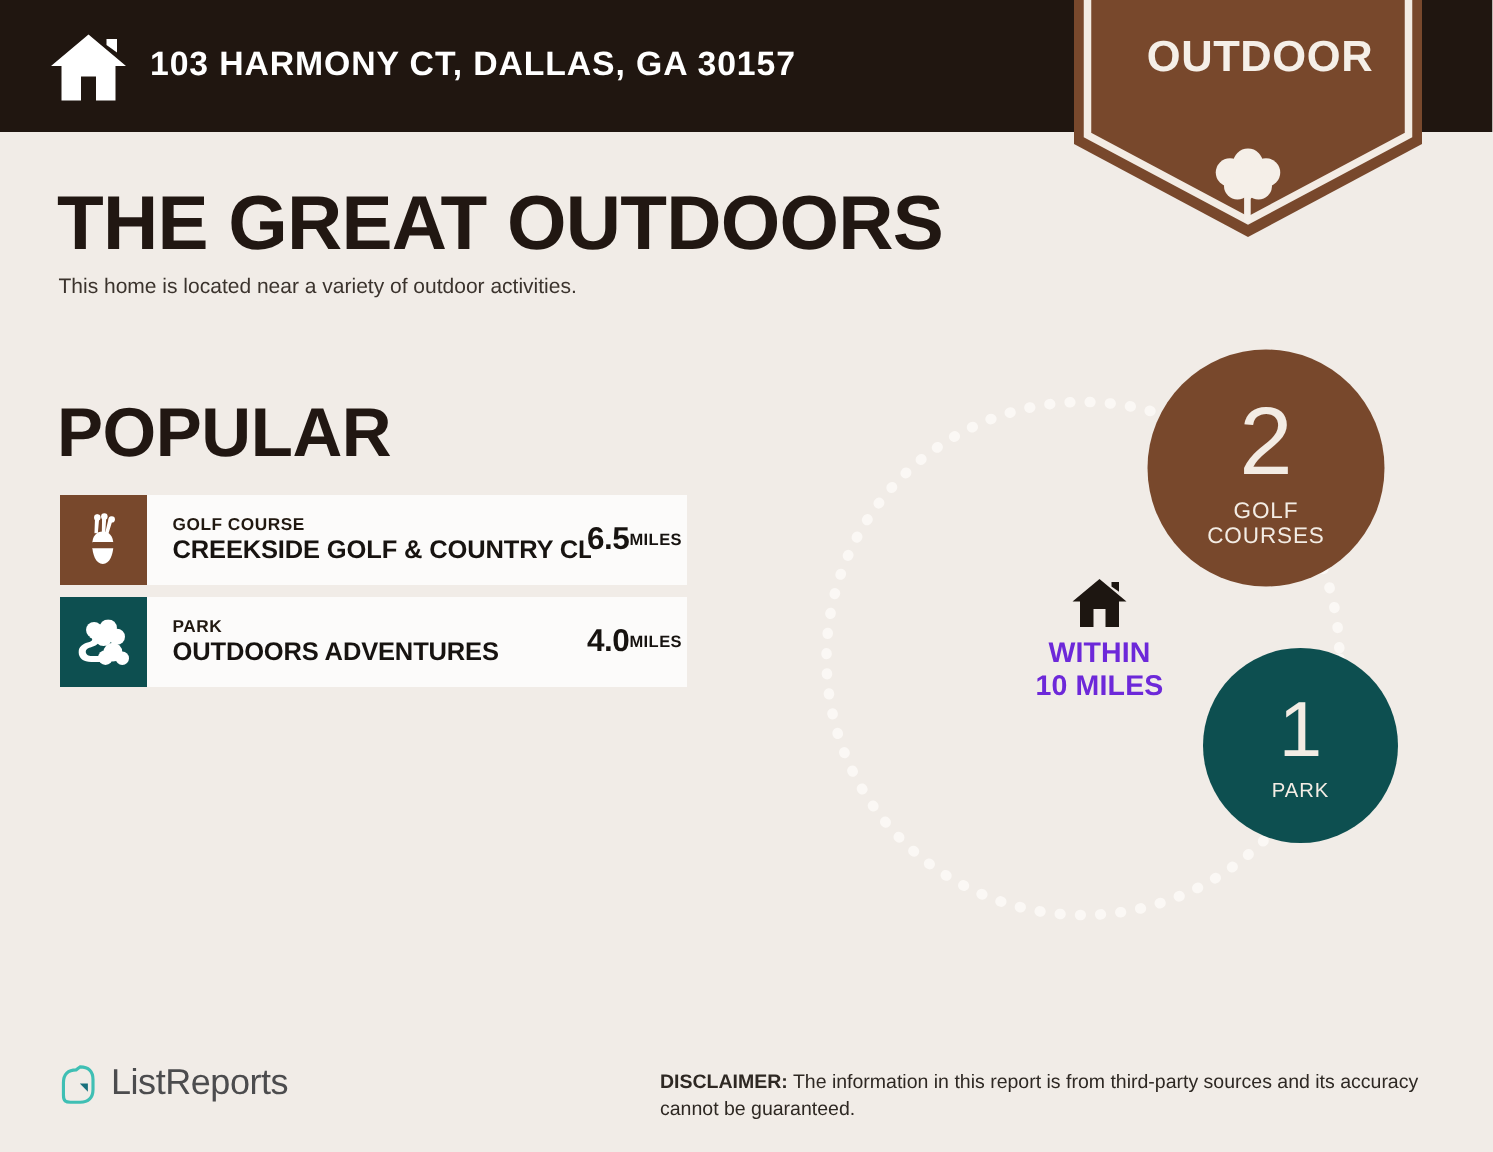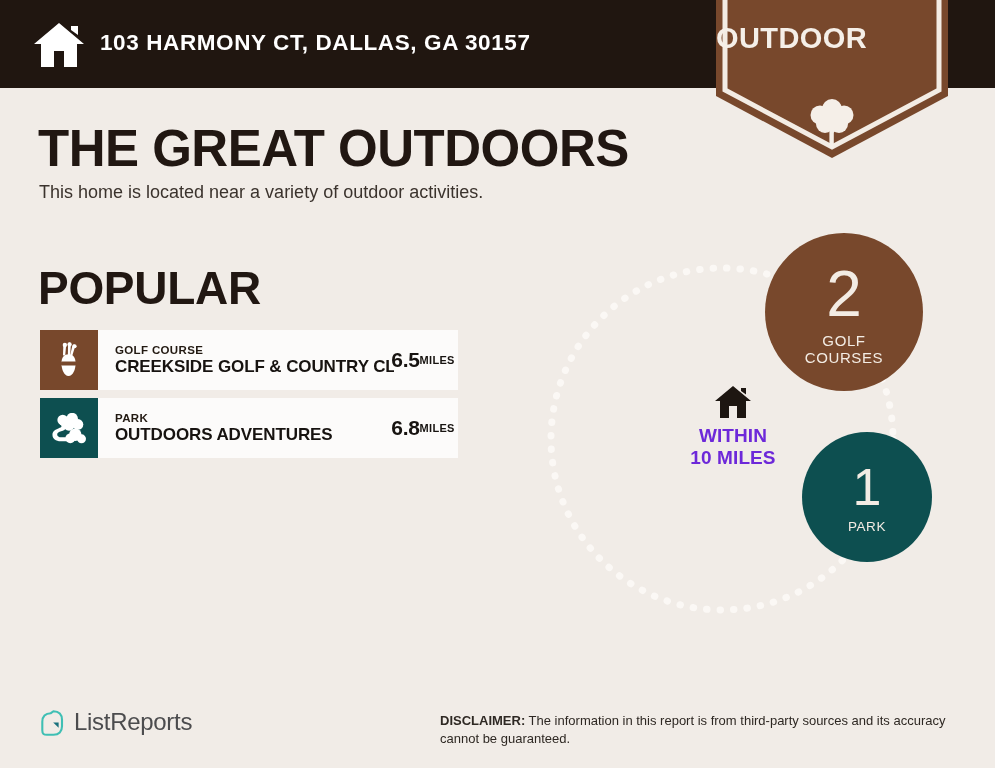--- a/index.html
+++ b/index.html
@@ -55,20 +55,21 @@
     left: 716px;
     top: 0;
     width: 232px;
     height: 158px;
   }
   .badge-title {
     position: absolute;
     left: 0;
     top: 22px;
     width: 248px;
+    text-align: center;
     color: #f5efe8;
     font-size: 29px;
     font-weight: bold;
     line-height: 33px;
     letter-spacing: 0.4px;
   }
   .badge-tree {
     position: absolute;
     left: 50%;
     top: 97px;
@@ -85,21 +86,21 @@
     font-size: 51px;
     font-weight: bold;
     letter-spacing: -0.5px;
     color: #211712;
     white-space: nowrap;
   }
   .subtitle {
     position: absolute;
     left: 39px;
     top: 182px;
-    font-size: 18px;
+    font-size: 14px;
     color: #3b332d;
     white-space: nowrap;
   }
   .section-heading {
     position: absolute;
     left: 38px;
     top: 261px;
     font-size: 46px;
     font-weight: bold;
     letter-spacing: -0.3px;
@@ -354,21 +355,21 @@
               <circle cx="20.5" cy="28" r="5.5"></circle>
             </g>
           </svg>
         </span>
       </div>
       <div class="poi-text">
         <div class="poi-cat">PARK</div>
         <div class="poi-name">OUTDOORS ADVENTURES</div>
       </div>
       <div class="poi-dist">
-        <div class="poi-dist-num">6.8</div>
+        <div class="poi-dist-num">4.0</div>
         <div class="poi-dist-unit">MILES</div>
       </div>
     </div>
 
   </div>
 
   <div class="diagram">
 
     <span class="dotted-ring">
       <svg viewBox="0 0 354 354" width="354" height="354" aria-hidden="true">

